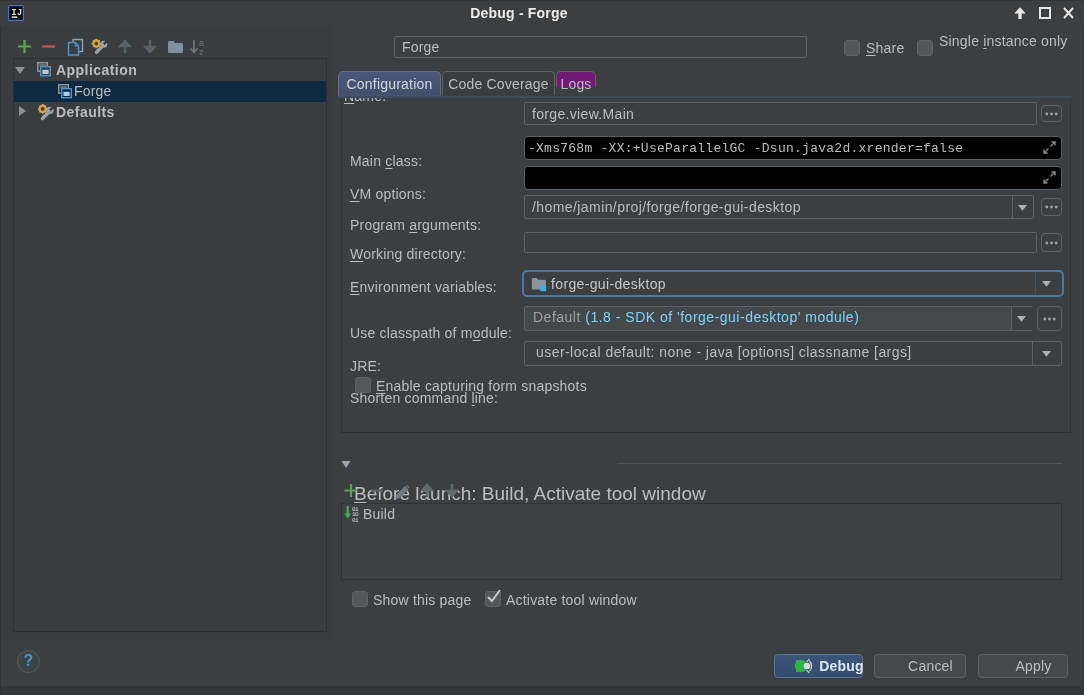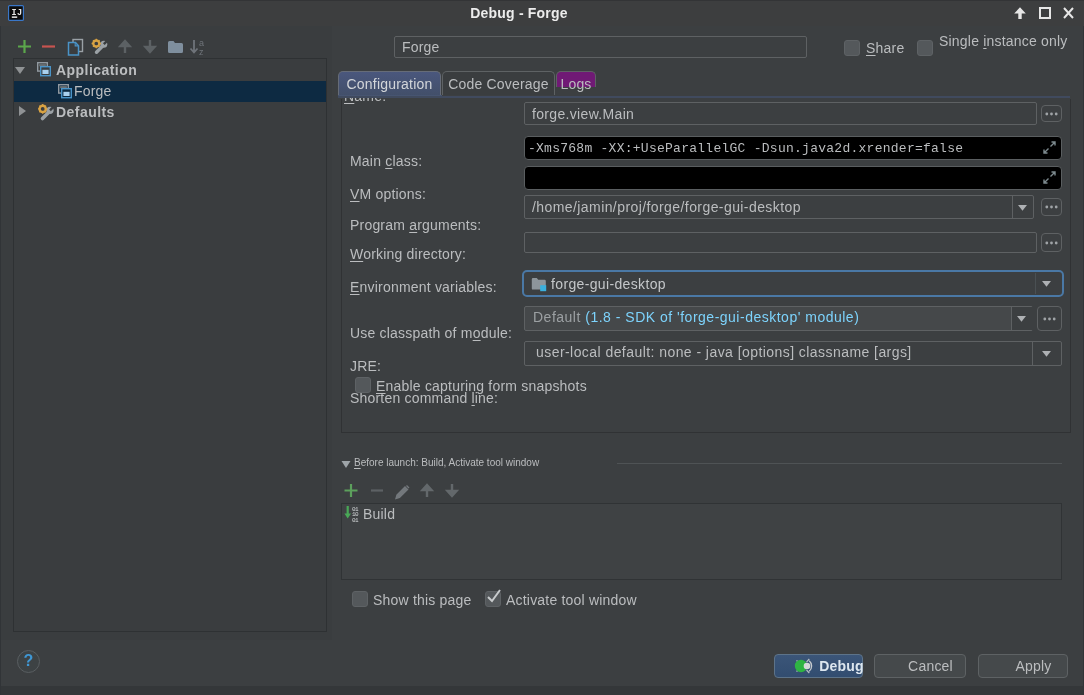--- a/index.html
+++ b/index.html
@@ -212,21 +212,21 @@
 <svg class="abs" style="left:1041px;top:350px" width="11" height="7">
     <path d="M1 1 L10 1 L5.5 6.8 z" fill="#aeb1b4"></path>
   </svg>
 
 <div class="cb" style="left:355px;top:377px;"></div>
 <div class="abs" style="left:376px;top:378px;"><u>E</u>nable capturing form snapshots</div>
 
 <svg class="abs" style="left:341px;top:459px" width="10" height="10">
     <path d="M0.5 2 L9.5 2 L5 9 z" fill="#9ea4a8"></path>
   </svg>
-<div class="abs" style="left:354px;top:457px;font-size:10px;letter-spacing:0;"><u>B</u>efore launch: Build, Activate tool window</div>
+<div class="abs" style="left:354px;top:483px;font-size:19px;letter-spacing:0;"><u>B</u>efore launch: Build, Activate tool window</div>
 <div class="abs" style="left:617px;top:463px;width:445px;height:1px;background:#4f5355;"></div>
 
 <svg class="abs" style="left:340px;top:482px" width="125" height="17" viewBox="0 0 125 17">
   <path d="M11 2 V15 M4.5 8.5 H17.5" stroke="#5ca05c" stroke-width="2.2"></path>
   <path d="M31 8.5 H43" stroke="#5d6164" stroke-width="2.2"></path>
   <path d="M57 13 l8-8 2.5 2.5 -8 8 -3.5 1 z M66.5 3.5 l2.5 2.5" stroke="#73787c" stroke-width="1.4" fill="#73787c"></path>
   <path d="M87 15 V8 H82.5 L87 3 L91.5 8 H87" fill="#63686b" stroke="#63686b" stroke-width="2.4"></path>
   <path d="M112 2 V9 H107.5 L112 14 L116.5 9 H112" fill="#63686b" stroke="#63686b" stroke-width="2.4"></path>
 </svg>
 

